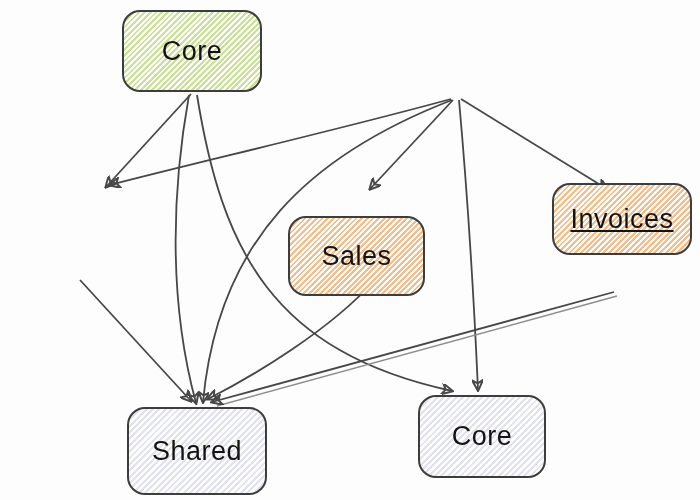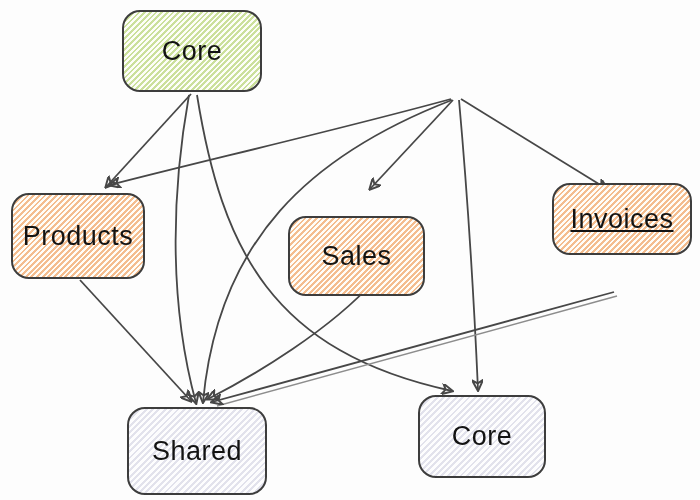--- a/index.html
+++ b/index.html
@@ -85,23 +85,20 @@
     <path d="M 375,280 C 330,330 255,375 208,399" marker-end="url(#arrow)"></path>
     <path class="ghost" d="M 617,296 L 217,406"></path>
     <path d="M 614,292 L 212,402" marker-end="url(#arrow)"></path>
   </svg>
 
   <div class="node fill-green" id="n-store">
     <span>Core</span>
   </div>
 
 
-  <div class="node fill-orange" id="n-products">
-    <span>Products</span>
-  </div>
 
   <div class="node fill-orange" id="n-sales">
     <span>Sales</span>
   </div>
 
   <div class="node fill-orange" id="n-invoices">
     <span>Invoices</span>
   </div>
 
   <div class="node fill-gray" id="n-shared">

